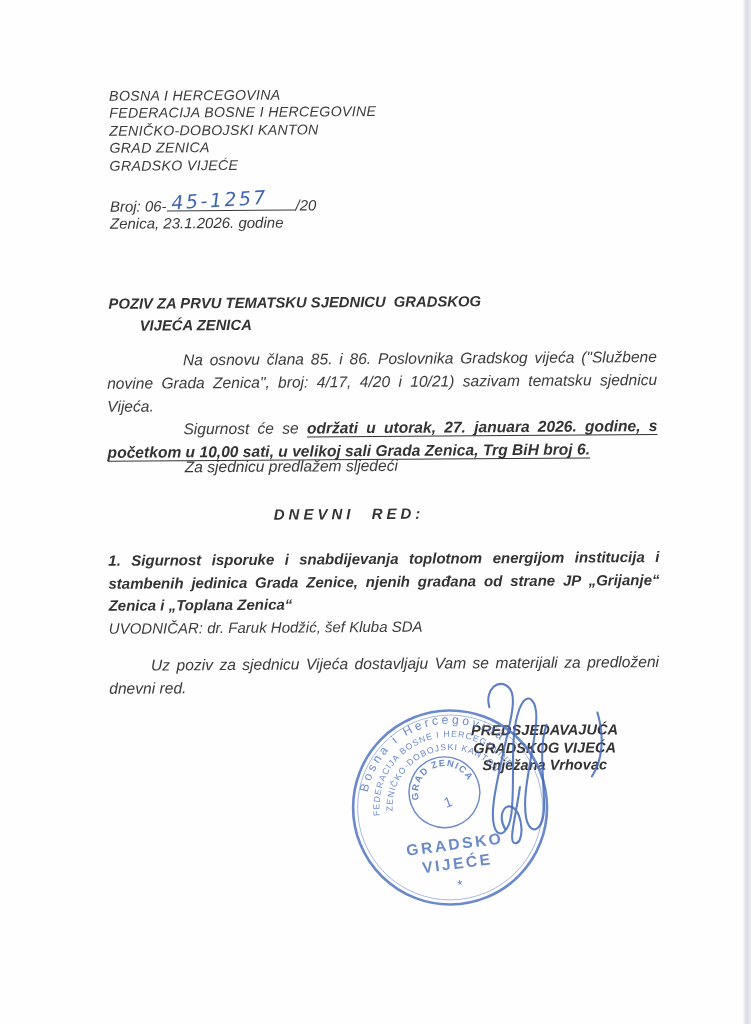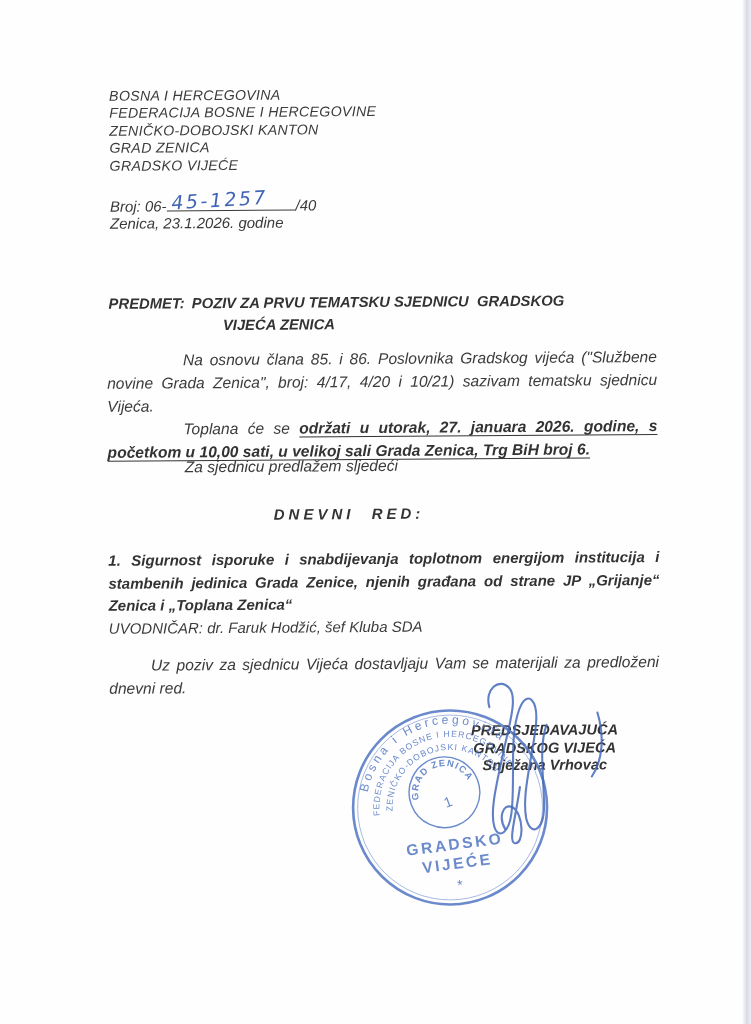--- a/index.html
+++ b/index.html
@@ -81,36 +81,35 @@
 
     <div class="header">
       <div>BOSNA I HERCEGOVINA</div>
       <div>FEDERACIJA BOSNE I HERCEGOVINE</div>
       <div>ZENIČKO-DOBOJSKI KANTON</div>
       <div>GRAD ZENICA</div>
       <div>GRADSKO VIJEĆE</div>
     </div>
 
     <div class="number-line">
-      <span>Broj: 06-</span><span class="fill-line"><span class="hand">45-1257</span></span><span>/40</span>
+      <span>Broj: 06-</span><span class="fill-line"><span class="hand">45-1257</span></span><span>/20</span>
     </div>
 
     <div class="date-line">Zenica, 23.1.2026. godine</div>
 
     <div class="subject">
-      <div>PREDMET:</div>
       <div class="subject-lines">
         <div>POZIV ZA PRVU TEMATSKU SJEDNICU  GRADSKOG</div>
         <div class="subject-line2">VIJEĆA ZENICA</div>
       </div>
     </div>
 
     <p class="bodyp p1">Na osnovu člana 85. i 86. Poslovnika Gradskog vijeća ("Službene novine Grada Zenica", broj: 4/17, 4/20 i 10/21) sazivam tematsku sjednicu Vijeća.</p>
 
-    <p class="bodyp p2"><span>Toplana će se </span><span class="emphasis">održati u utorak, 27. januara 2026. godine, s početkom u 10,00 sati, u velikoj sali Grada Zenica, Trg BiH broj 6.</span></p>
+    <p class="bodyp p2"><span>Sigurnost će se </span><span class="emphasis">održati u utorak, 27. januara 2026. godine, s početkom u 10,00 sati, u velikoj sali Grada Zenica, Trg BiH broj 6.</span></p>
 
     <div class="proposal">Za sjednicu predlažem sljedeći</div>
 
     <div class="agenda-heading">DNEVNI RED:</div>
 
     <div class="agenda-item">
       <p class="item-text">1. Sigurnost isporuke i snabdijevanja toplotnom energijom institucija i stambenih jedinica Grada Zenice, njenih građana od strane JP „Grijanje“ Zenica i „Toplana Zenica“</p>
       <p class="presenter">UVODNIČAR: dr. Faruk Hodžić, šef Kluba SDA</p>
     </div>
 

